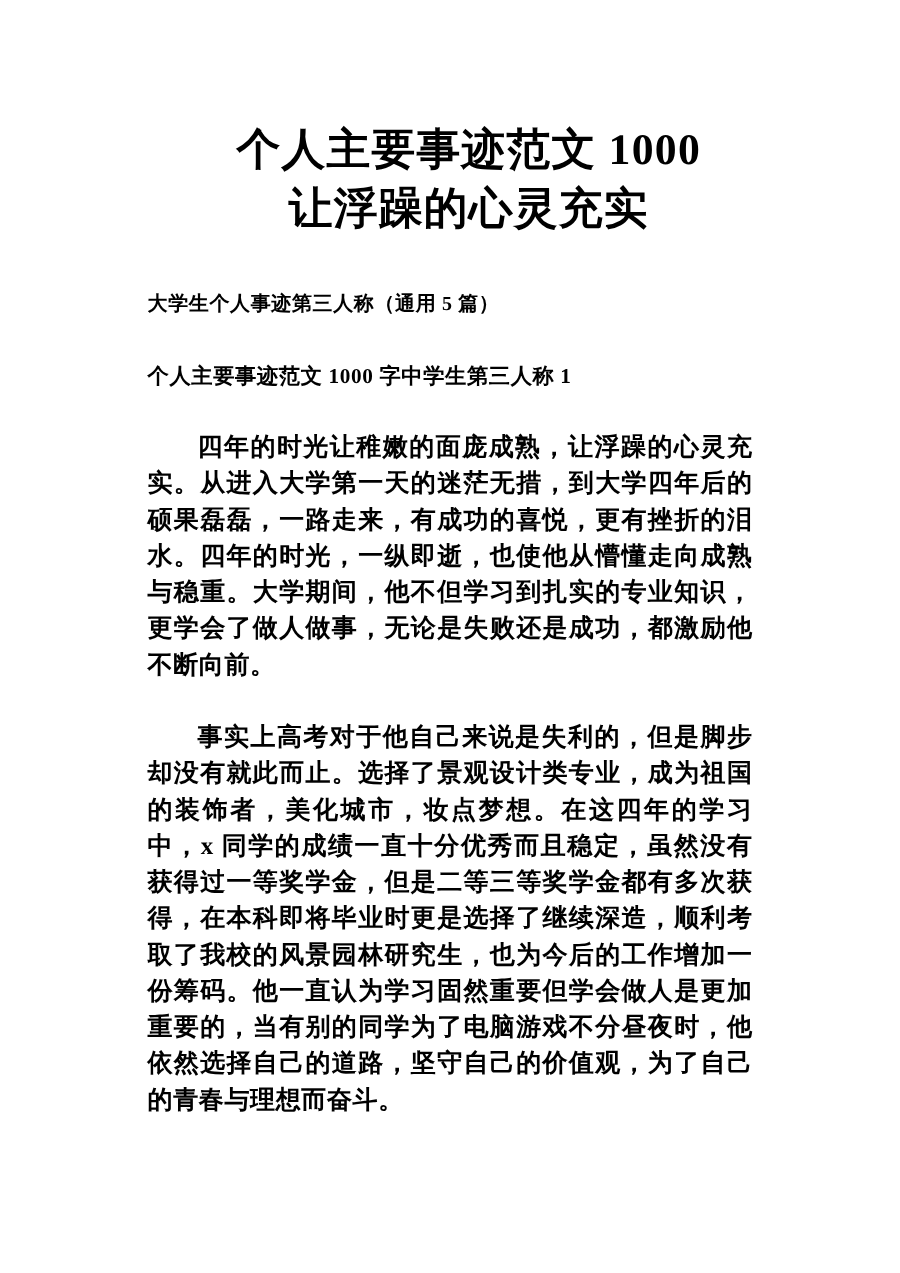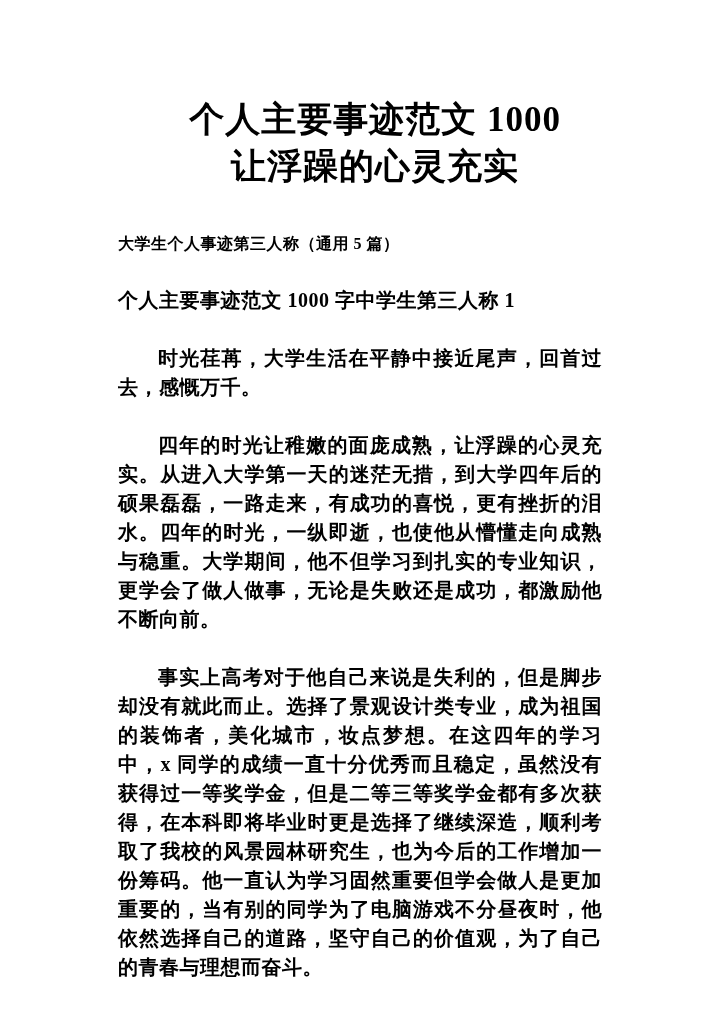--- a/index.html
+++ b/index.html
@@ -39,21 +39,21 @@
 
   .subtitle {
     font-size: 16px;
     font-weight: bold;
     line-height: 29px;
     margin-bottom: 28px;
     letter-spacing: 0.5px;
   }
 
   .section-heading {
-    font-size: 20px;
+    font-size: 17px;
     font-weight: bold;
     line-height: 29px;
     margin-bottom: 14px;
     letter-spacing: 0.5px;
   }
 
   .body-text p {
     font-size: 20px;
     font-weight: bold;
     line-height: 29px;
@@ -72,18 +72,17 @@
   <h1 class="doc-title">
     <span class="title-line">个人主要事迹范文 1000</span>
     <span class="title-line">让浮躁的心灵充实</span>
   </h1>
 
   <div class="subtitle">大学生个人事迹第三人称（通用 5 篇）</div>
 
   <div class="section-heading">个人主要事迹范文 1000 字中学生第三人称  1</div>
 
   <div class="body-text">
-    <p>时光荏苒，大学生活在平静中接近尾声，回首过去，感慨万千。</p>
     <p>四年的时光让稚嫩的面庞成熟，让浮躁的心灵充实。从进入大学第一天的迷茫无措，到大学四年后的硕果磊磊，一路走来，有成功的喜悦，更有挫折的泪水。四年的时光，一纵即逝，也使他从懵懂走向成熟与稳重。大学期间，他不但学习到扎实的专业知识，更学会了做人做事，无论是失败还是成功，都激励他不断向前。</p>
     <p>事实上高考对于他自己来说是失利的，但是脚步却没有就此而止。选择了景观设计类专业，成为祖国的装饰者，美化城市，妆点梦想。在这四年的学习中，x 同学的成绩一直十分优秀而且稳定，虽然没有获得过一等奖学金，但是二等三等奖学金都有多次获得，在本科即将毕业时更是选择了继续深造，顺利考取了我校的风景园林研究生，也为今后的工作增加一份筹码。他一直认为学习固然重要但学会做人是更加重要的，当有别的同学为了电脑游戏不分昼夜时，他依然选择自己的道路，坚守自己的价值观，为了自己的青春与理想而奋斗。</p>
   </div>
 
 </div>
 
 </body></html>

